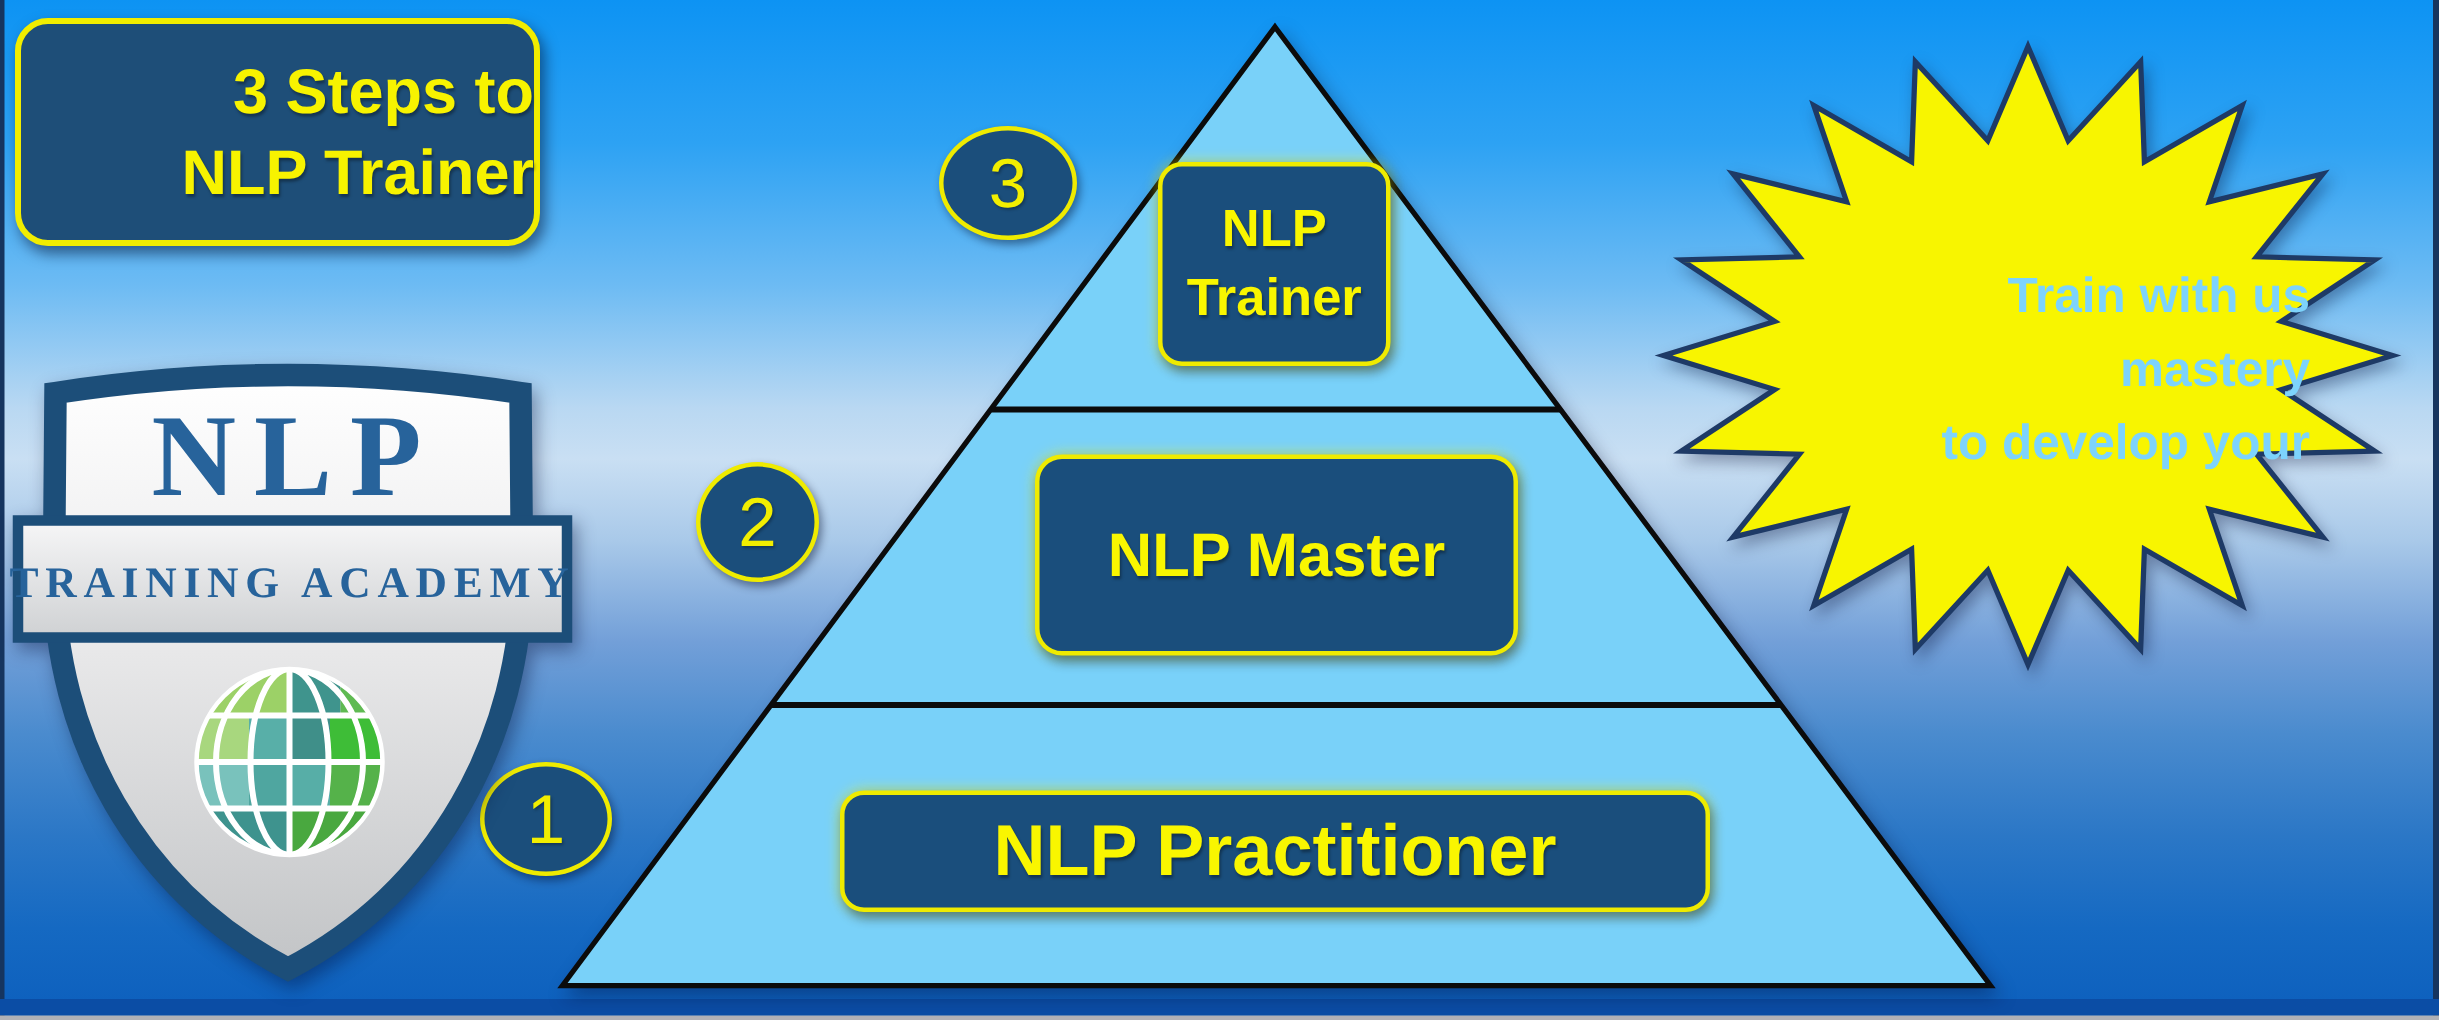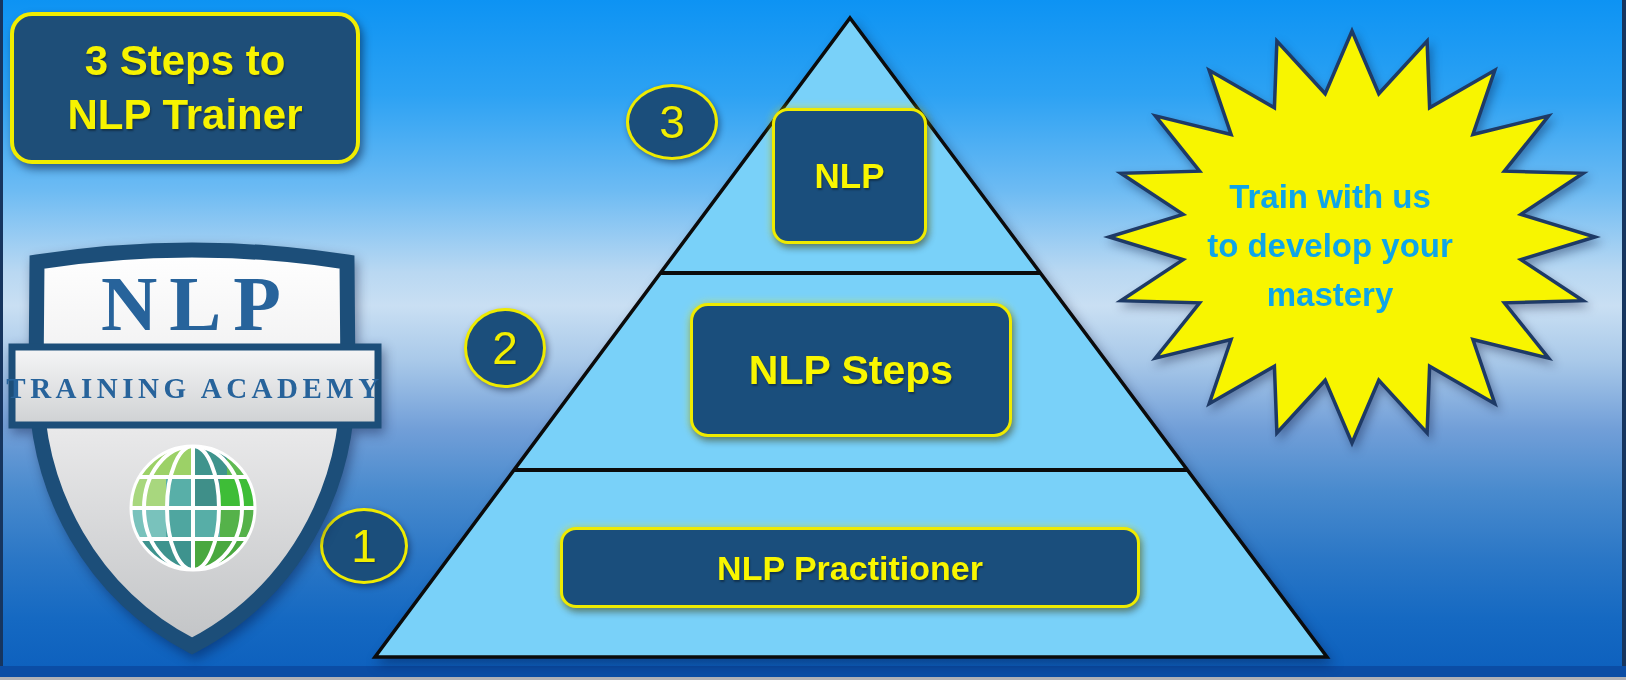--- a/index.html
+++ b/index.html
@@ -21,21 +21,21 @@
   .edge{position:absolute;top:0;height:680px;background:#16355f;}
   #edge-left{left:0;width:3px;}
   #edge-right{right:0;width:4px;}
   #bottom-strip{position:absolute;left:0;top:666px;width:1626px;height:11px;background:#0b4da5;}
   #bottom-line{position:absolute;left:0;top:677px;width:1626px;height:3px;background:#b1b1b6;}
 
   
   #title-box{
     position:absolute;left:10px;top:12px;width:350px;height:152px;box-sizing:border-box;
     background:#1e4e78;border:4px solid #f1ed00;border-radius:22px;
-    display:flex;flex-direction:column;align-items:center;justify-content:center;
+    display:flex;flex-direction:column;align-items:flex-end;justify-content:center;
     box-shadow:3px 5px 9px rgba(0,10,40,.5);
   }
   #title-box .ln{
     color:#f7f300;font-size:42px;font-weight:bold;line-height:54px;
     text-shadow:1px 2px 2px rgba(0,0,0,.35);white-space:nowrap;
   }
 
   
   #pyramid-svg{position:absolute;left:0;top:0;width:1626px;height:680px;
     filter:drop-shadow(4px 6px 6px rgba(0,10,50,.35));}
@@ -49,21 +49,21 @@
   }
   .level-box .ln{
     color:#f9f600;font-weight:bold;white-space:nowrap;
     text-shadow:1px 2px 2px rgba(0,0,0,.35);
   }
   #box-trainer{left:772px;top:108px;width:155px;height:136px;border-radius:16px;}
   #box-trainer .ln{font-size:35px;line-height:46px;}
   #box-master{left:690px;top:303px;width:322px;height:134px;border-radius:18px;}
   #box-master .ln{font-size:41px;line-height:53px;}
   #box-practitioner{left:560px;top:527px;width:580px;height:81px;border-radius:16px;}
-  #box-practitioner .ln{font-size:34px;line-height:44px;}
+  #box-practitioner .ln{font-size:48px;line-height:44px;}
 
   
   .step-circle{
     position:absolute;box-sizing:border-box;background:#1b4e7b;
     border:3px solid #efeb00;border-radius:50%;
     display:flex;align-items:center;justify-content:center;
     box-shadow:2px 3px 6px rgba(0,10,40,.45);
   }
   .step-circle .num{color:#f2ee00;font-size:46px;font-weight:400;
     text-shadow:1px 1px 2px rgba(0,0,0,.3);}
@@ -75,22 +75,23 @@
   #logo-svg{position:absolute;left:0px;top:222px;width:390px;height:440px;
     filter:drop-shadow(3px 5px 6px rgba(0,10,50,.4));}
 
   
   #star-svg{position:absolute;left:1090px;top:10px;width:536px;height:460px;
     filter:drop-shadow(3px 5px 5px rgba(0,10,50,.35));}
   #star-text{
     position:absolute;left:1120px;top:172px;width:420px;text-align:center;
   }
   #star-text .ln{
-    display:block;color:#0ea5e9;font-size:33px;font-weight:bold;line-height:49px;
+    display:block;color:#7dd3fc;font-size:33px;font-weight:bold;line-height:49px;
     white-space:nowrap;
+    text-align:right;
   }
 </style>
 </head>
 <body>
 
 <div id="slide">
   <div id="bg"></div>
   <div id="edge-left" class="edge"></div>
   <div id="edge-right" class="edge"></div>
   <div id="bottom-strip"></div>
@@ -102,23 +103,24 @@
     <line x1="514" y1="470" x2="1187" y2="470" stroke="#0b0b0b" stroke-width="4"></line>
   </svg>
 
   <div id="title-box">
     <span class="ln">3 Steps to</span>
     <span class="ln">NLP Trainer</span>
   </div>
 
   <div id="box-trainer" class="level-box">
     <span class="ln">NLP</span>
+    <span class="ln">Trainer</span>
   </div>
   <div id="box-master" class="level-box">
-    <span class="ln">NLP Steps</span>
+    <span class="ln">NLP Master</span>
   </div>
   <div id="box-practitioner" class="level-box">
     <span class="ln">NLP Practitioner</span>
   </div>
 
   <div id="circle-1" class="step-circle">
     <span class="num">1</span>
   </div>
   <div id="circle-2" class="step-circle">
     <span class="num">2</span>
@@ -178,16 +180,16 @@
       </g>
       <circle cx="193" cy="286" r="62" fill="none" stroke="#ffffff" stroke-width="3"></circle>
     </g>
   </svg>
 
   <svg id="star-svg" viewBox="1090 10 536 460">
     <polygon id="star-poly" fill="#f8f500" stroke="#1e3a66" stroke-width="3.5" stroke-linejoin="miter" points="1352.0,31.0 1378.8,93.8 1427.1,41.1 1429.6,107.8 1494.8,70.3 1472.9,134.5 1548.6,115.9 1504.4,171.2 1583.1,173.3 1520.9,214.3 1595.0,237.0 1520.9,259.7 1583.1,300.7 1504.4,302.8 1548.6,358.1 1472.9,339.5 1494.8,403.7 1429.6,366.2 1427.1,432.9 1378.8,380.2 1352.0,443.0 1325.2,380.2 1276.9,432.9 1274.4,366.2 1209.2,403.7 1231.1,339.5 1155.4,358.1 1199.6,302.8 1120.9,300.7 1183.1,259.7 1109.0,237.0 1183.1,214.3 1120.9,173.3 1199.6,171.2 1155.4,115.9 1231.1,134.5 1209.2,70.3 1274.4,107.8 1276.9,41.1 1325.2,93.8"></polygon>
   </svg>
   <div id="star-text">
     <span class="ln">Train with us</span>
+    <span class="ln">mastery</span>
     <span class="ln">to develop your</span>
-    <span class="ln">mastery</span>
   </div>
 </div>
 
 </body></html>

